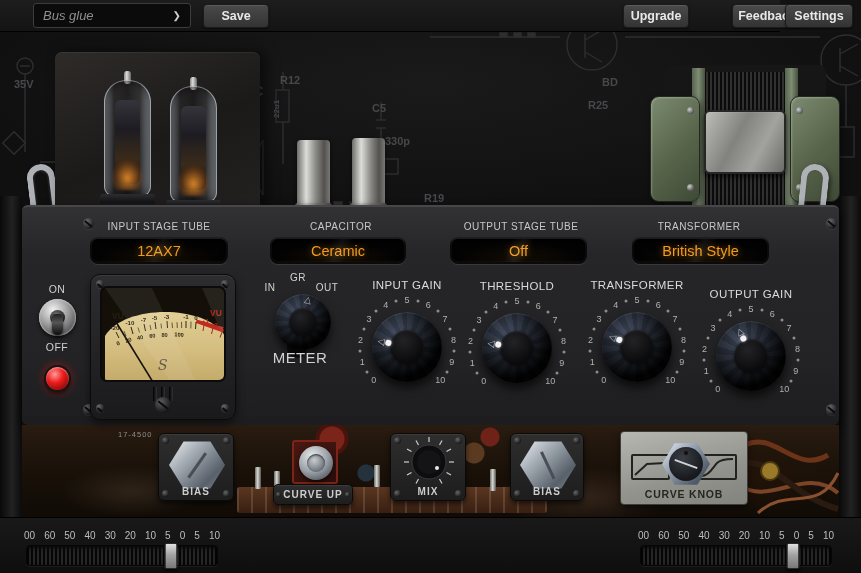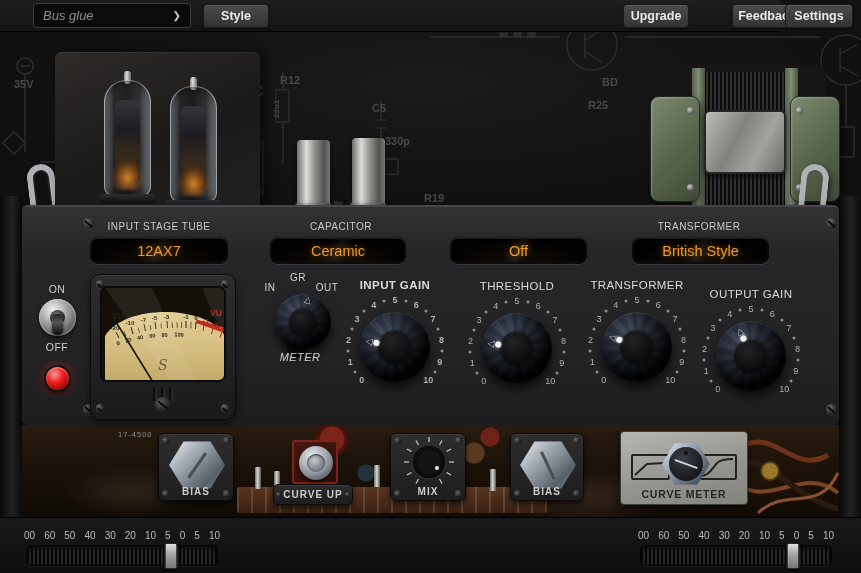--- a/index.html
+++ b/index.html
@@ -216,21 +216,21 @@
         </div>
     </div>
     <div class="chrome-handle" style="left:800px;top:132px;transform:rotate(6deg);"></div>
   </div>
 
   <div class="topbar">
     <div class="preset">
       <span class="pname">Bus glue</span>
       <span class="parrow">❯</span>
     </div>
-    <div class="btn" style="left:203px;width:66px;">Style</div>
+    <div class="btn" style="left:203px;width:66px;">Save</div>
     <div class="btn" style="left:623px;width:66px;">Upgrade</div>
     <div class="btn" style="left:732px;width:70px;">Feedback</div>
     <div class="btn" style="left:785px;width:68px;">Settings</div>
   </div>
 
   <div class="rail" style="left:0;"></div>
   <div class="rail" style="left:839px;"></div>
   <div class="panel"></div>
 
   <div class="screw" style="left:83px;top:218px;z-index:8;"></div>
@@ -245,20 +245,21 @@
       </div>
     </div>
 
   <div class="sel-label" style="left:341px;">CAPACITOR</div>
   <div class="lcd" style="left:270px;width:136px;">
       <div class="inner">
         <span class="val">Ceramic</span>
       </div>
     </div>
 
+  <div class="sel-label" style="left:521px;">OUTPUT STAGE TUBE</div>
   <div class="lcd" style="left:450px;width:137px;">
       <div class="inner">
         <span class="val">Off</span>
       </div>
     </div>
 
   <div class="sel-label" style="left:699px;">TRANSFORMER</div>
   <div class="lcd" style="left:632px;width:137px;">
       <div class="inner">
         <span class="val">British Style</span>
@@ -349,23 +350,23 @@
 
   <span class="meter-opt" style="left:270px;top:287px;">IN</span>
   <span class="meter-opt" style="left:298px;top:277px;">GR</span>
   <span class="meter-opt" style="left:327px;top:287px;">OUT</span>
   <div class="meter-knob" style="--a: 13deg;">
     <div class="tail"></div>
     <div class="knob-round" style="left:28px;top:28px;width:56px;height:56px;"></div>
     <div class="knob-cap" style="left:42px;top:42px;width:28px;height:28px;"></div>
     <div class="knob-tri" style="transform:rotate(var(--a)) translateY(-23px);">△</div>
   </div>
-  <span class="meter-opt" style="left:300px;top:357px;font-size:11px;font-style:italic;">METER</span>
-
-  <div class="big-knob" style="left: 320px; top: 265px; font-weight: bold; --a: -79deg;">
+  <span class="meter-opt" style="left:300px;top:357px;font-size:15px;">METER</span>
+
+  <div class="big-knob" style="left: 332px; top: 265px; --a: -79deg;">
     <div class="klabel">INPUT GAIN</div>
     <div class="kscale">
         <span class="kn" style="left: 41.766px; top: 115.234px;">0</span>
         <i class="kd" style="left: 34.9259px; top: 106.557px;"></i>
         <span class="kn" style="left: 30.3003px; top: 96.5238px;">1</span>
         <i class="kd" style="left: 28.1449px; top: 85.6876px;"></i>
         <span class="kn" style="left: 28.5786px; top: 74.6476px;">2</span>
         <i class="kd" style="left: 31.5777px; top: 64.0139px;"></i>
         <span class="kn" style="left: 36.9762px; top: 54.3741px;">3</span>
         <i class="kd" style="left: 44.4759px; top: 46.2609px;"></i>
@@ -574,21 +575,21 @@
       <div class="curve-icon" style="right:10px;">
         <svg width="35" height="22" viewBox="0 0 35 22">
             <path d="M2,20 C10,19 13,11 17,7 C20,4 27,3 33,3" stroke="#22221f" stroke-width="2" fill="none"></path>
           </svg>
       </div>
       <div class="curve-hex">
           <span class="cap"></span>
           <span class="dotm"></span>
           <span class="mark"></span>
         </div>
-      <div class="curve-label">CURVE METER</div>
+      <div class="curve-label">CURVE KNOB</div>
     </div>
   </div>
 
   <div class="bottombar">
     <div class="slider-scale" style="left:24px;width:196px;">
         <span>00</span>
         <span>60</span>
         <span>50</span>
         <span>40</span>
         <span>30</span>

